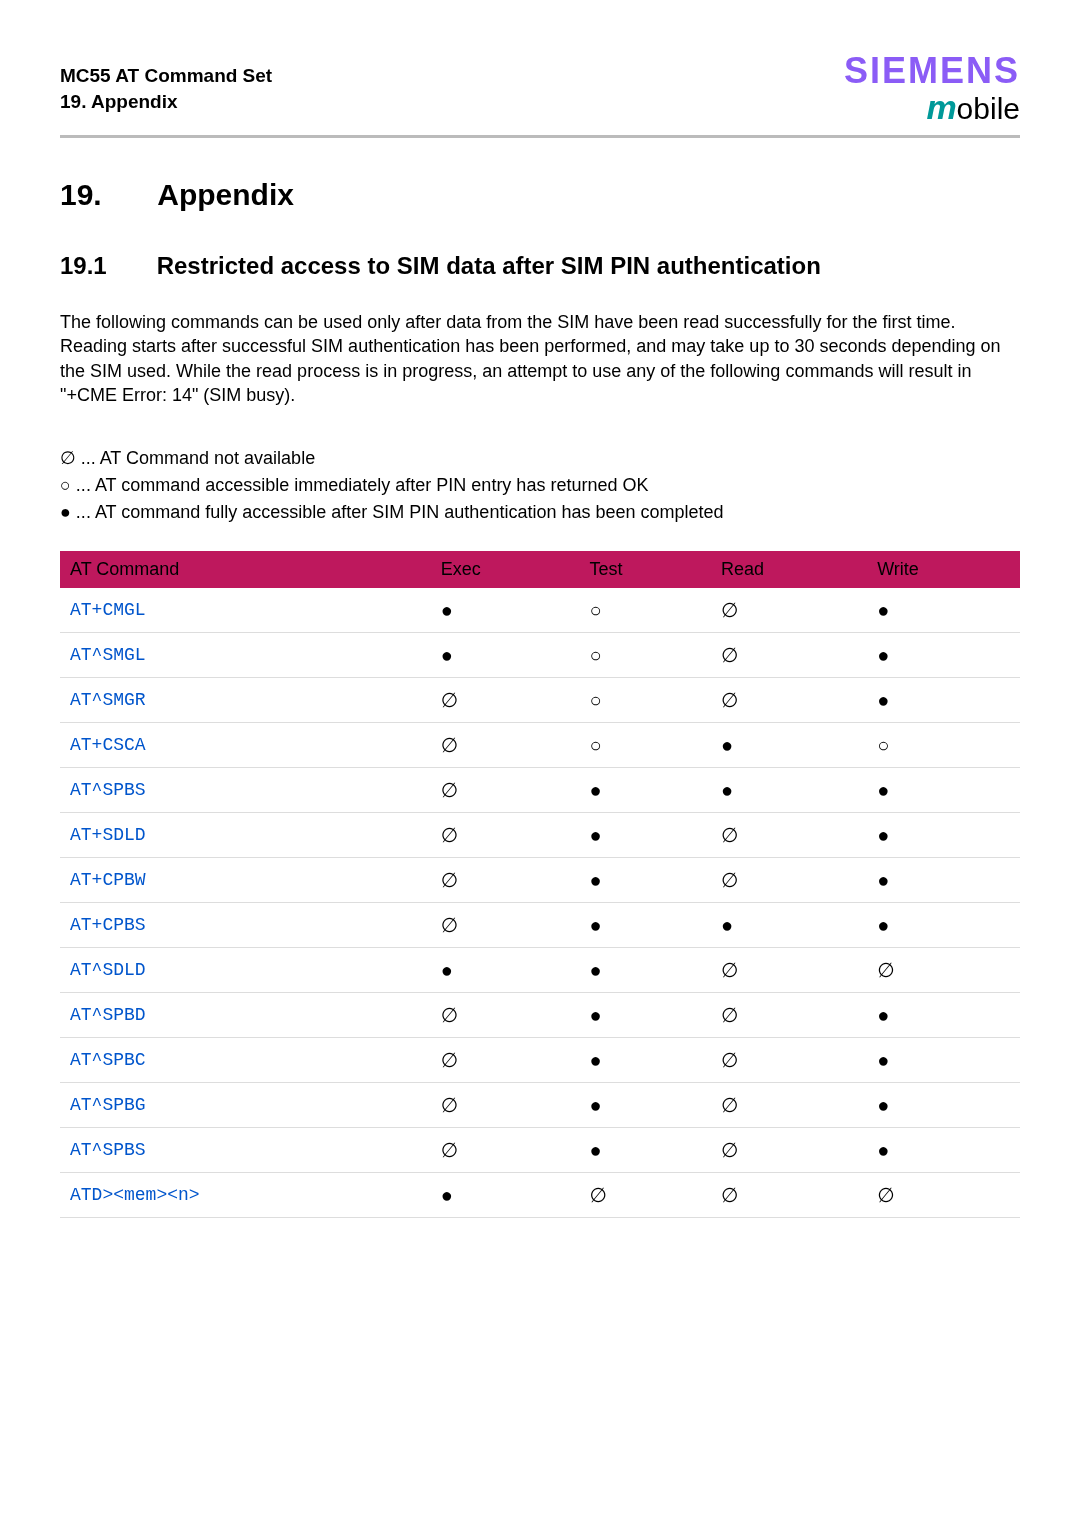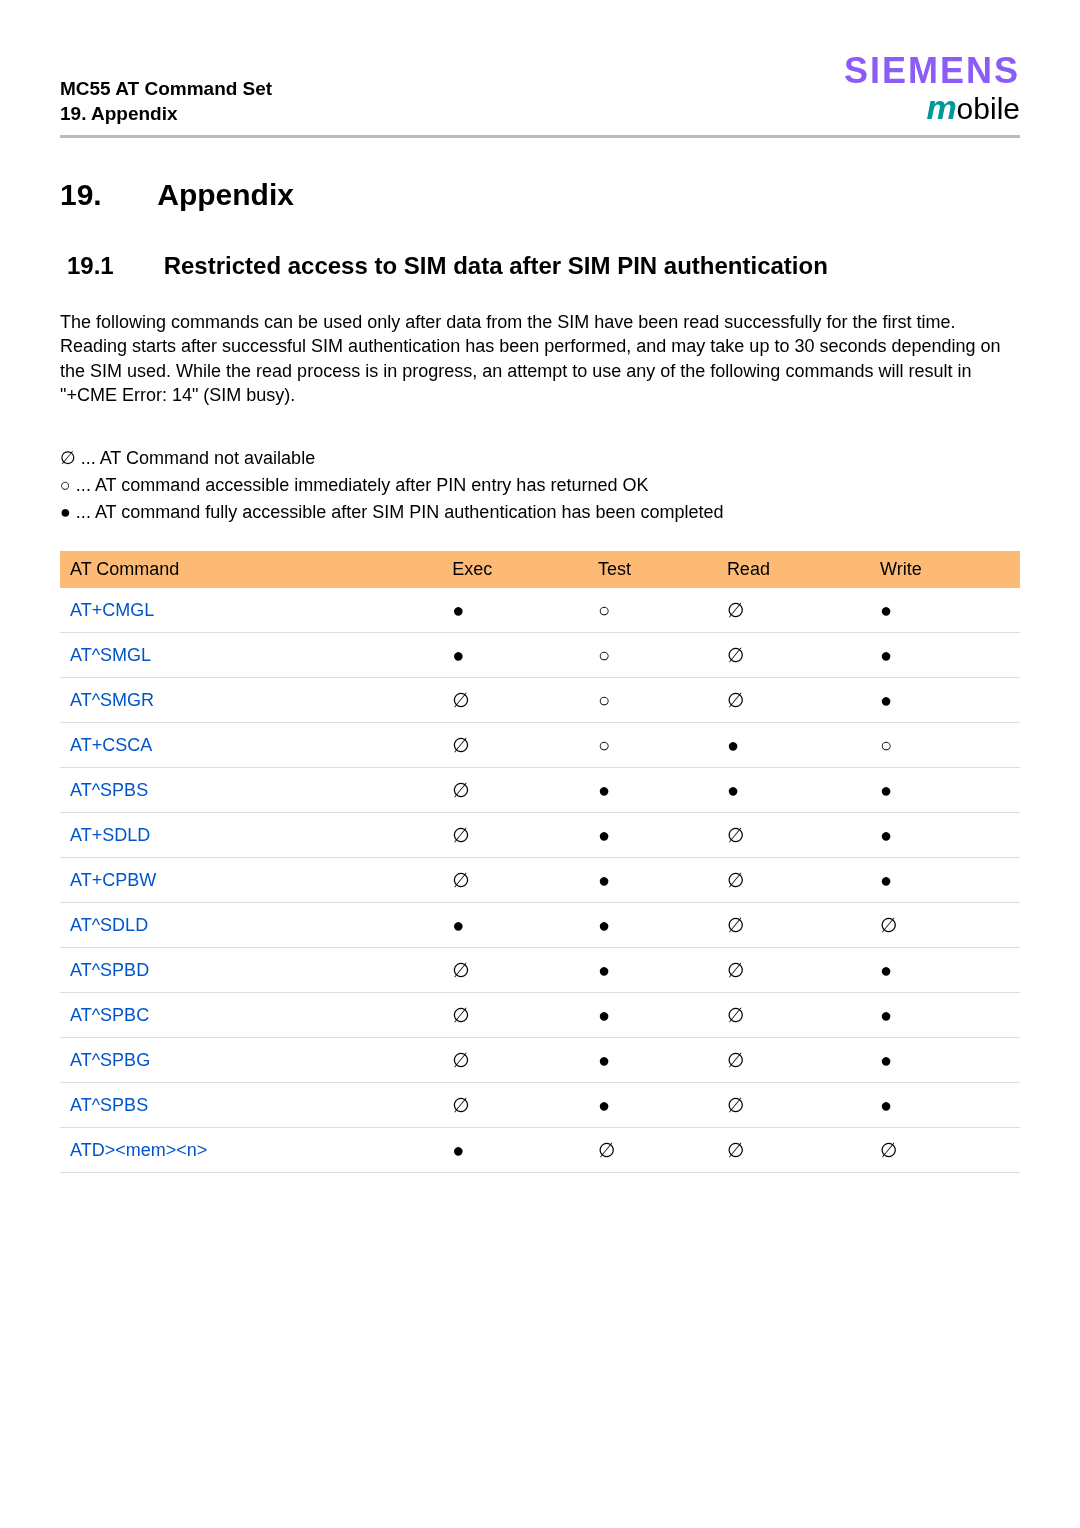--- a/index.html
+++ b/index.html
@@ -9,21 +9,21 @@
     background: #fff;
     color: #000;
     width: 1080px;
   }
   .page {
     padding: 50px 60px 30px 60px;
   }
   .header {
     display: flex;
     justify-content: space-between;
-    align-items: flex-end;
+    align-items: center;
     border-bottom: 3px solid #bbb;
     padding-bottom: 8px;
     margin-bottom: 40px;
   }
   .header-left {
     font-size: 19px;
     line-height: 1.35;
   }
   .header-left .bold { font-weight: bold; }
   .header-right {
@@ -49,53 +49,53 @@
   }
   h1.section-heading {
     font-size: 30px;
     font-weight: bold;
     margin: 0 0 40px 0;
   }
   .section-num { display: inline-block; min-width: 90px; }
   h2.subsection-heading {
     font-size: 24px;
     font-weight: bold;
-    margin: 0 0 30px 7px;
+    margin: 0 0 30px 0;
   }
   .sub-num { display: inline-block; min-width: 90px; }
   p.body {
     font-size: 18px;
     line-height: 1.35;
     margin: 0 0 38px 0;
   }
   .legend {
     font-size: 18px;
     line-height: 1.5;
     margin: 0 0 25px 0;
   }
   table.cmd {
     width: 100%;
     border-collapse: collapse;
     font-size: 18px;
   }
   table.cmd th {
     text-align: left;
     font-weight: normal;
-    background: #fdba74;
+    background: #be185d;
     padding: 8px 10px;
   }
   table.cmd td {
     padding: 10px 10px;
     border-bottom: 1px solid #ddd;
   }
   table.cmd tr:nth-child(even) td {
     background: transparent;
   }
   .mono {
-    font-family: Liberation Sans, sans-serif;
+    font-family: Liberation Mono, monospace;
     color: #0055cc;
   }
   .sym { font-size: 20px; }
 </style>
 </head>
 <body>
 
 <div class="page">
 
   <div class="header">
@@ -181,20 +181,27 @@
           <td class="sym">●</td>
         </tr>
         <tr>
           <td class="mono">AT+CPBW</td>
           <td class="sym">∅</td>
           <td class="sym">●</td>
           <td class="sym">∅</td>
           <td class="sym">●</td>
         </tr>
         <tr>
+          <td class="mono">AT+CPBS</td>
+          <td class="sym">∅</td>
+          <td class="sym">●</td>
+          <td class="sym">●</td>
+          <td class="sym">●</td>
+        </tr>
+        <tr>
           <td class="mono">AT^SDLD</td>
           <td class="sym">●</td>
           <td class="sym">●</td>
           <td class="sym">∅</td>
           <td class="sym">∅</td>
         </tr>
         <tr>
           <td class="mono">AT^SPBD</td>
           <td class="sym">∅</td>
           <td class="sym">●</td>

